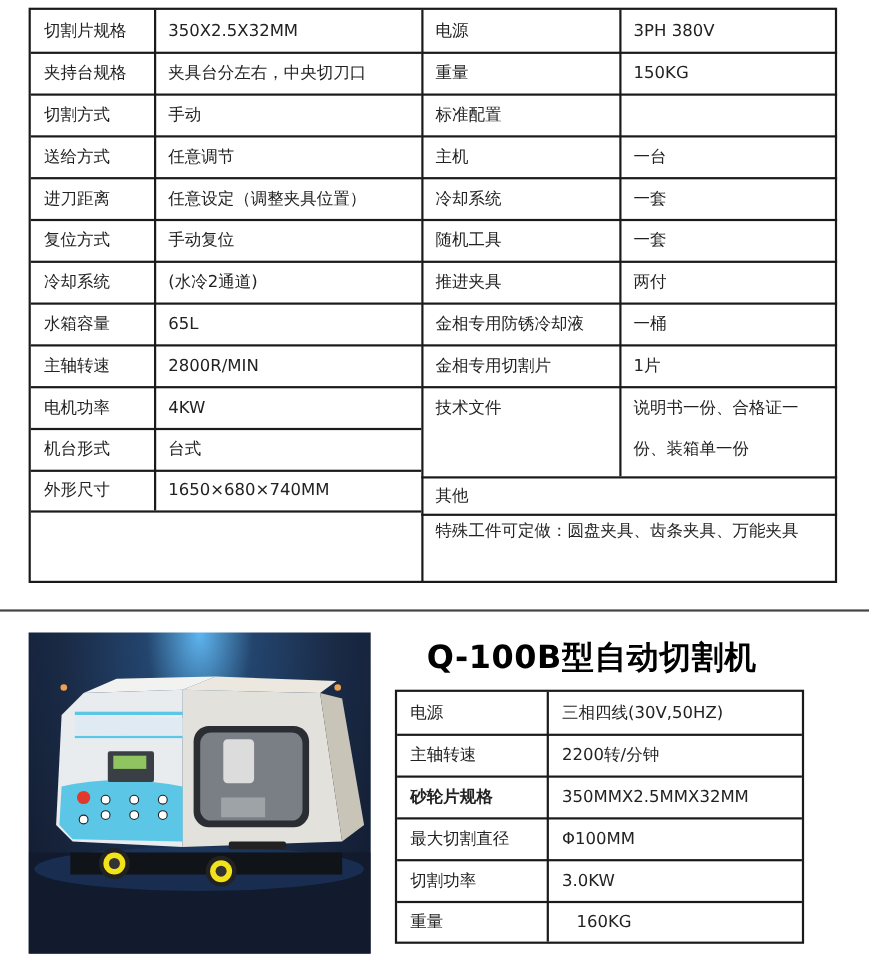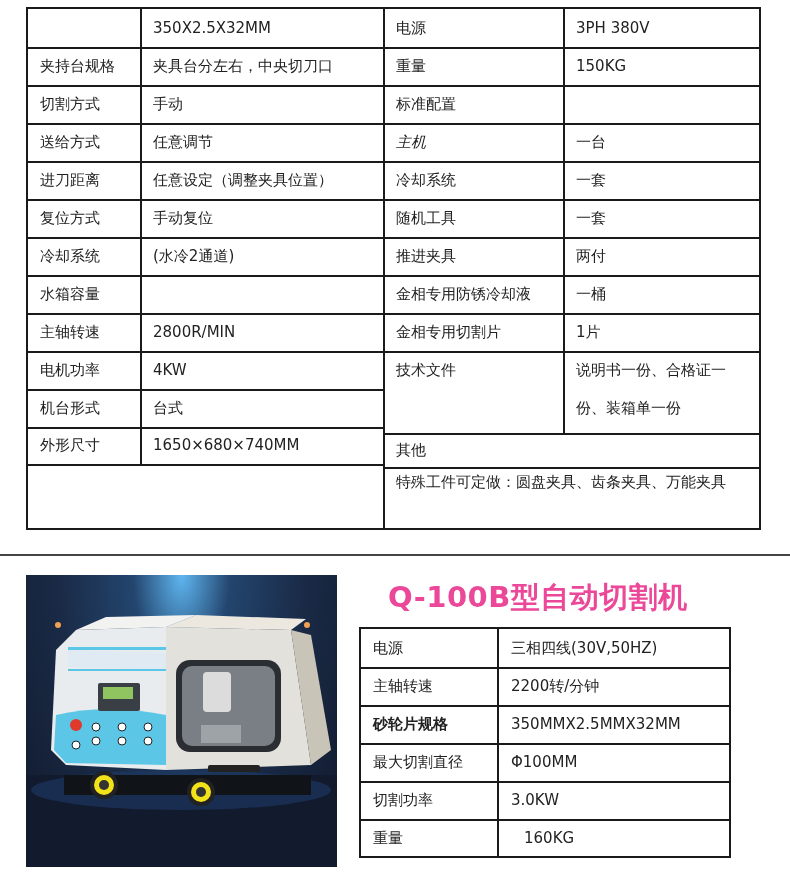--- a/index.html
+++ b/index.html
@@ -9,21 +9,21 @@
                   border: 2px solid #1a1a1a; box-sizing: border-box; }
     .cell { position: absolute; box-sizing: border-box; font-size: 15px; line-height: 38px;
             padding-left: 12px; white-space: nowrap; color: #222; }
     .hline { position: absolute; height: 1.5px; background: #1a1a1a; }
     .vline { position: absolute; width: 1.5px; background: #1a1a1a; }
     .wrap { white-space: normal; line-height: 38px; padding-right: 6px; }
     .divider { position: absolute; left: 0; top: 554px; width: 790px; height: 2px; background: #444; }
     .photo { position: absolute; left: 26px; top: 575px; width: 311px; height: 292px; overflow: hidden;
              background: radial-gradient(ellipse at 50% 0%, #5fb6f0 0%, #23456e 22%, #1a2b47 55%, #10182a 100%); }
     .title { position: absolute; left: 388px; top: 578px; font-size: 29px; font-weight: bold;
-             letter-spacing: 0.5px; color: #ec4899; font-family: "DejaVu Sans", sans-serif; }
+             letter-spacing: 0.5px; color: #000000; font-family: "DejaVu Sans", sans-serif; }
     .spec2 { position: absolute; left: 359px; top: 627px; width: 372px; height: 231px;
              border: 2px solid #1a1a1a; box-sizing: border-box; }
     .spec2 .cell { line-height: 38px; font-size: 15px; }
   </style>
 </head>
 <body>
 
 <div class="spec-table">
 
   <div class="vline" style="left:112px; top:0; height:455px;"></div>
@@ -48,50 +48,52 @@
   <div class="hline" style="left:355px; width:378px; top:114px;"></div>
   <div class="hline" style="left:355px; width:378px; top:152px;"></div>
   <div class="hline" style="left:355px; width:378px; top:190px;"></div>
   <div class="hline" style="left:355px; width:378px; top:228px;"></div>
   <div class="hline" style="left:355px; width:378px; top:266px;"></div>
   <div class="hline" style="left:355px; width:378px; top:304px;"></div>
   <div class="hline" style="left:355px; width:378px; top:342px;"></div>
   <div class="hline" style="left:355px; width:378px; top:424px;"></div>
   <div class="hline" style="left:355px; width:378px; top:458px;"></div>
 
+  <div class="cell" style="left:0; top:0; width:112px;">切割片规格</div>
   <div class="cell" style="left:113px; top:0; width:242px;">350X2.5X32MM</div>
   <div class="cell" style="left:0; top:38px; width:112px;border-radius:13px;">夹持台规格</div>
   <div class="cell" style="left:113px; top:38px; width:242px;">夹具台分左右，中央切刀口</div>
   <div class="cell" style="left:0; top:76px; width:112px;">切割方式</div>
   <div class="cell" style="left:113px; top:76px; width:242px;">手动</div>
   <div class="cell" style="left:0; top:114px; width:112px;">送给方式</div>
   <div class="cell" style="left:113px; top:114px; width:242px;">任意调节</div>
   <div class="cell" style="left:0; top:152px; width:112px;">进刀距离</div>
   <div class="cell" style="left:113px; top:152px; width:242px;">任意设定（调整夹具位置）</div>
   <div class="cell" style="left:0; top:190px; width:112px;">复位方式</div>
   <div class="cell" style="left:113px; top:190px; width:242px;">手动复位</div>
   <div class="cell" style="left:0; top:228px; width:112px;">冷却系统</div>
   <div class="cell" style="left:113px; top:228px; width:224px;">(水冷2通道)</div>
   <div class="cell" style="left:0; top:266px; width:112px;">水箱容量</div>
+  <div class="cell" style="left:113px; top:266px; width:242px;">65L</div>
   <div class="cell" style="left:0; top:304px; width:112px;">主轴转速</div>
   <div class="cell" style="left:113px; top:304px; width:242px;">2800R/MIN</div>
   <div class="cell" style="left:0; top:342px; width:112px;">电机功率</div>
   <div class="cell" style="left:113px; top:342px; width:242px;">4KW</div>
   <div class="cell" style="left:0; top:380px; width:112px;">机台形式</div>
   <div class="cell" style="left:113px; top:380px; width:242px;">台式</div>
   <div class="cell" style="left:0; top:418px; width:112px; line-height:36px;">外形尺寸</div>
   <div class="cell" style="left:113px; top:418px; width:200px; line-height:36px;">1650×680×740MM</div>
 
   <div class="cell" style="left:356px; top:0; width:179px;">电源</div>
   <div class="cell" style="left:536px; top:0; width:197px;">3PH 380V</div>
   <div class="cell" style="left:356px; top:38px; width:179px;">重量</div>
   <div class="cell" style="left:536px; top:38px; width:197px;">150KG</div>
   <div class="cell" style="left:356px; top:76px; width:179px;">标准配置</div>
   <div class="cell" style="left:536px; top:76px; width:197px;"></div>
-  <div class="cell" style="left:356px; top:114px; width:179px;font-style:italic;">主机</div>
+  <div class="cell" style="left:356px; top:114px; width:179px;">主机</div>
   <div class="cell" style="left:536px; top:114px; width:197px;">一台</div>
   <div class="cell" style="left:356px; top:152px; width:179px;">冷却系统</div>
   <div class="cell" style="left:536px; top:152px; width:197px;">一套</div>
   <div class="cell" style="left:356px; top:190px; width:179px;">随机工具</div>
   <div class="cell" style="left:536px; top:190px; width:197px;">一套</div>
   <div class="cell" style="left:356px; top:228px; width:179px;">推进夹具</div>
   <div class="cell" style="left:536px; top:228px; width:197px;">两付</div>
   <div class="cell" style="left:356px; top:266px; width:179px;">金相专用防锈冷却液</div>
   <div class="cell" style="left:536px; top:266px; width:197px;">一桶</div>
   <div class="cell" style="left:356px; top:304px; width:179px;">金相专用切割片</div>

